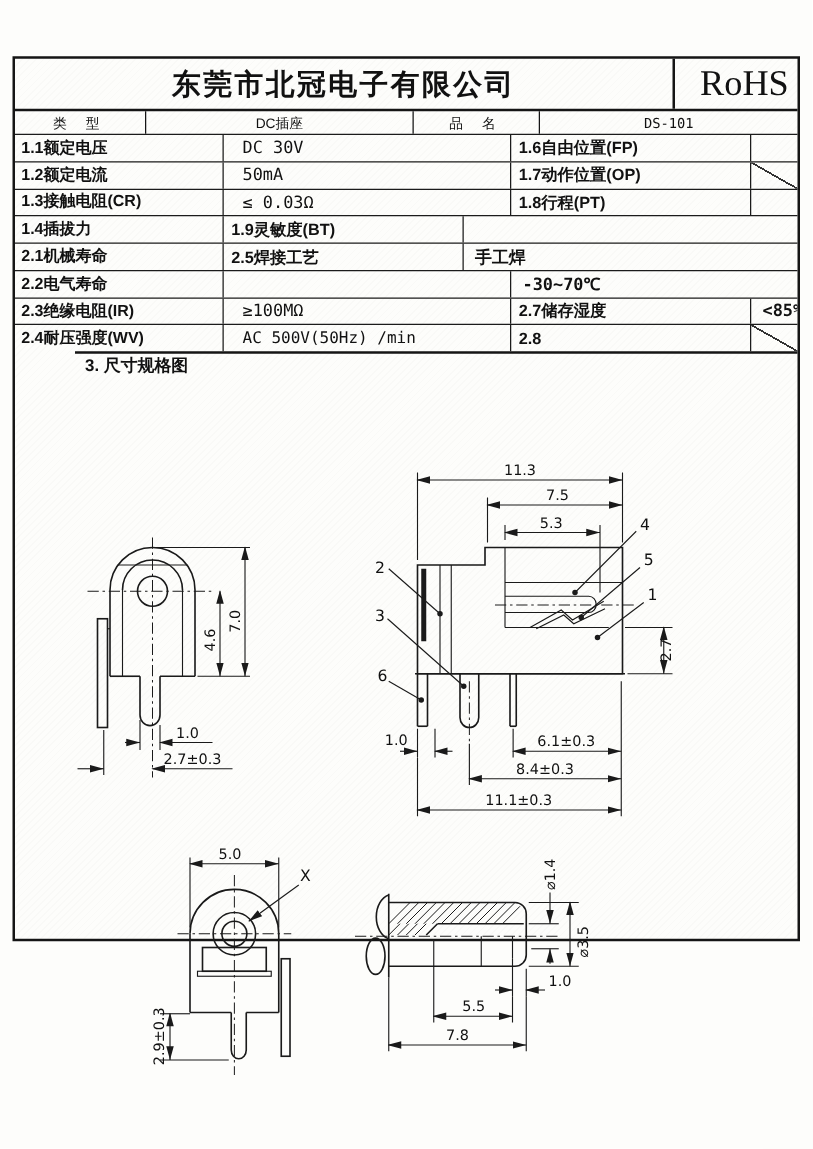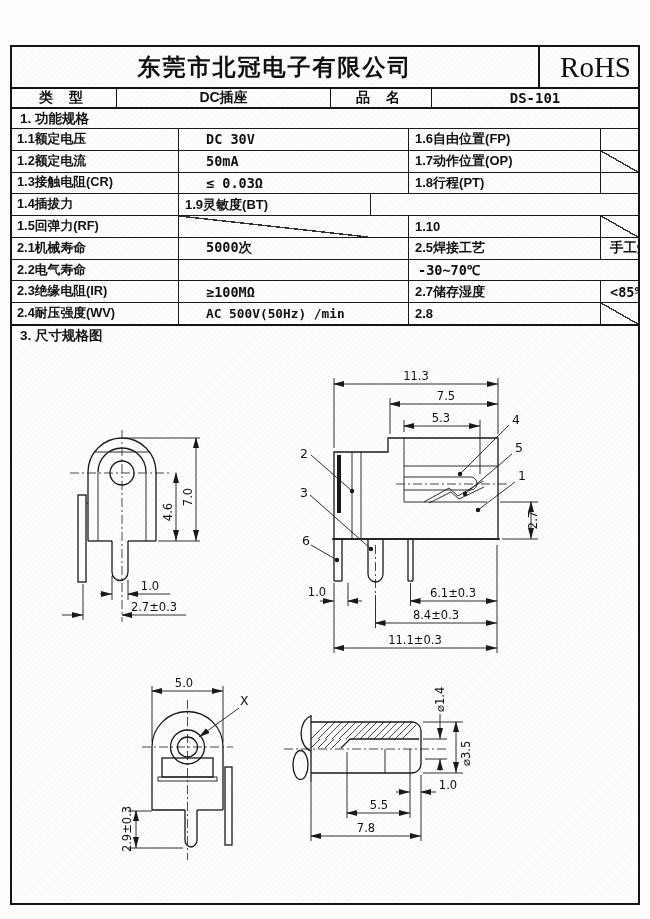--- a/index.html
+++ b/index.html
@@ -1,45 +1,45 @@
 <!DOCTYPE html>
 <html><head>
 <meta charset="utf-8">
 <style>
   html,body{margin:0;padding:0;background:#ffffff;}
   .page{position:relative;width:650px;height:919px;background:#fdfdfb;overflow:hidden;
         font-family:"Liberation Sans","DejaVu Sans",sans-serif;color:#111;}
-  .doc{position:absolute;left:10px;top:45px;width:630px;height:860px;
+  .doc{position:absolute;left:10px;top:45px;width:630px;height:708px;
        border:2px solid #151515;box-sizing:border-box;
        background:repeating-linear-gradient(135deg,rgba(120,120,110,0.028) 0 1px,transparent 1px 4px);}
   
   .hdr{display:flex;height:40px;}
   .company{flex:1;display:flex;align-items:center;justify-content:center;
            font-size:23px;font-weight:bold;letter-spacing:2px;}
   .rohs{width:100px;border-left:2px solid #151515;display:flex;align-items:center;justify-content:flex-end;
         padding-right:7px;box-sizing:border-box;font-family:"Liberation Serif","DejaVu Serif",serif;
         font-size:29px;font-weight:500;padding-left:12px;}
   
   .typerow{display:flex;height:20px;border-top:2px solid #151515;box-sizing:border-box;}
-  .typerow .c{display:flex;align-items:center;justify-content:center;font-weight:bold;font-size:14px;
+  .typerow .c{display:flex;align-items:center;justify-content:center;font-weight:normal;font-size:11px;
               box-sizing:border-box;overflow:hidden;}
   .typerow .c+.c{border-left:1.6px solid #151515;}
   .tc1{width:104px;letter-spacing:6px;}
   .tc2{width:214px;}
   .tc3{width:101px;letter-spacing:6px;}
   .tc4{flex:1;font-family:"DejaVu Sans Mono","Liberation Mono",monospace;}
   
   .sectitle{height:21px;border-top:2px solid #151515;box-sizing:border-box;display:flex;align-items:center;
             padding-left:8px;font-weight:bold;font-size:13.5px;}
   
   .srow{display:flex;height:21.8px;border-top:1.6px solid #1b1b1b;box-sizing:border-box;gap:40px;}
   .srow .cell{box-sizing:border-box;display:flex;align-items:center;overflow:hidden;white-space:nowrap;}
   .srow .cell+.cell{border-left:1.6px solid #1b1b1b;}
   .lab{width:126px;padding-left:5px;font-weight:bold;font-size:12.8px;}
-  .vall{width:190px;padding-left:27px;font-weight:bold;font-size:13.5px;
+  .vall{width:190px;padding-left:15px;font-weight:normal;font-size:13.5px;
         font-family:"DejaVu Sans Mono","Liberation Mono",monospace;}
   .labr{width:152px;padding-left:6px;font-weight:bold;font-size:13px;}
   .valr{flex:1;padding-left:9px;font-weight:bold;font-size:13.5px;
         font-family:"DejaVu Sans Mono","Liberation Mono",monospace;}
   .diag{background:linear-gradient(to top right,transparent calc(50% - 0.7px),#333 calc(50% - 0.7px),#333 calc(50% + 0.7px),transparent calc(50% + 0.7px));}
   
   svg.draw{position:absolute;left:0;top:0;width:650px;height:919px;}
   .ol{stroke:#1a1a1a;stroke-width:1.3;fill:none;}
   .th{stroke:#1a1a1a;stroke-width:0.9;fill:none;}
   .cl{stroke:#1a1a1a;stroke-width:0.8;fill:none;stroke-dasharray:9 3 2 3;}
@@ -60,21 +60,20 @@
       <div class="rohs">RoHS</div>
     </div>
 
     <div class="typerow">
       <div class="c tc1">类 型</div>
       <div class="c tc2">DC插座</div>
       <div class="c tc3">品 名</div>
       <div class="c tc4">DS-101</div>
     </div>
 
-    <div class="sectitle">1. 功能规格</div>
 
     <div class="srow">
       <div class="cell lab">1.1额定电压</div>
       <div class="cell vall">DC 30V</div>
       <div class="cell labr">1.6自由位置(FP)</div>
       <div class="cell valr"></div>
     </div>
     <div class="srow">
       <div class="cell lab">1.2额定电流</div>
       <div class="cell vall">50mA</div>
@@ -85,31 +84,24 @@
       <div class="cell lab">1.3接触电阻(CR)</div>
       <div class="cell vall">≤ 0.03Ω</div>
       <div class="cell labr">1.8行程(PT)</div>
       <div class="cell valr"></div>
     </div>
     <div class="srow">
       <div class="cell lab">1.4插拔力</div>
       <div class="cell labr">1.9灵敏度(BT)</div>
       <div class="cell valr"></div>
     </div>
-    <div class="srow">
-      <div class="cell lab">1.5回弹力(RF)</div>
-      <div class="cell vall diag"></div>
-      <div class="cell labr">1.10</div>
-      <div class="cell valr diag"></div>
-    </div>
 
 
     <div class="srow" style="height:21.75px;">
       <div class="cell lab">2.1机械寿命</div>
-      <div class="cell vall">5000次</div>
       <div class="cell labr">2.5焊接工艺</div>
       <div class="cell valr">手工焊</div>
     </div>
     <div class="srow" style="height:21.75px;">
       <div class="cell lab">2.2电气寿命</div>
       <div class="cell vall"></div>
       <div class="cell valr">-30~70℃</div>
     </div>
     <div class="srow" style="height:21.75px;">
       <div class="cell lab">2.3绝缘电阻(IR)</div>
@@ -117,21 +109,21 @@
       <div class="cell labr">2.7储存湿度</div>
       <div class="cell valr">&lt;85%RH</div>
     </div>
     <div class="srow" style="height:21.75px;justify-content:space-between;">
       <div class="cell lab">2.4耐压强度(WV)</div>
       <div class="cell vall" style="font-size:12.8px;">AC 500V(50Hz) /min</div>
       <div class="cell labr">2.8</div>
       <div class="cell valr diag"></div>
     </div>
 
-    <div class="sectitle" style="height:22px;">3. 尺寸规格图</div>
+    <div class="sectitle" style="height:22px;margin-left:48px;">3. 尺寸规格图</div>
   </div>
 
   <svg class="draw" viewBox="0 0 650 919">
     <defs>
       <marker id="mE" markerUnits="userSpaceOnUse" markerWidth="12" markerHeight="8" refX="11" refY="4" orient="auto">
         <path d="M0,1 L11,4 L0,7 Z" fill="#1a1a1a"></path>
       </marker>
       <marker id="mS" markerUnits="userSpaceOnUse" markerWidth="12" markerHeight="8" refX="1" refY="4" orient="auto">
         <path d="M11,1 L0,4 L11,7 Z" fill="#1a1a1a"></path>
       </marker>

